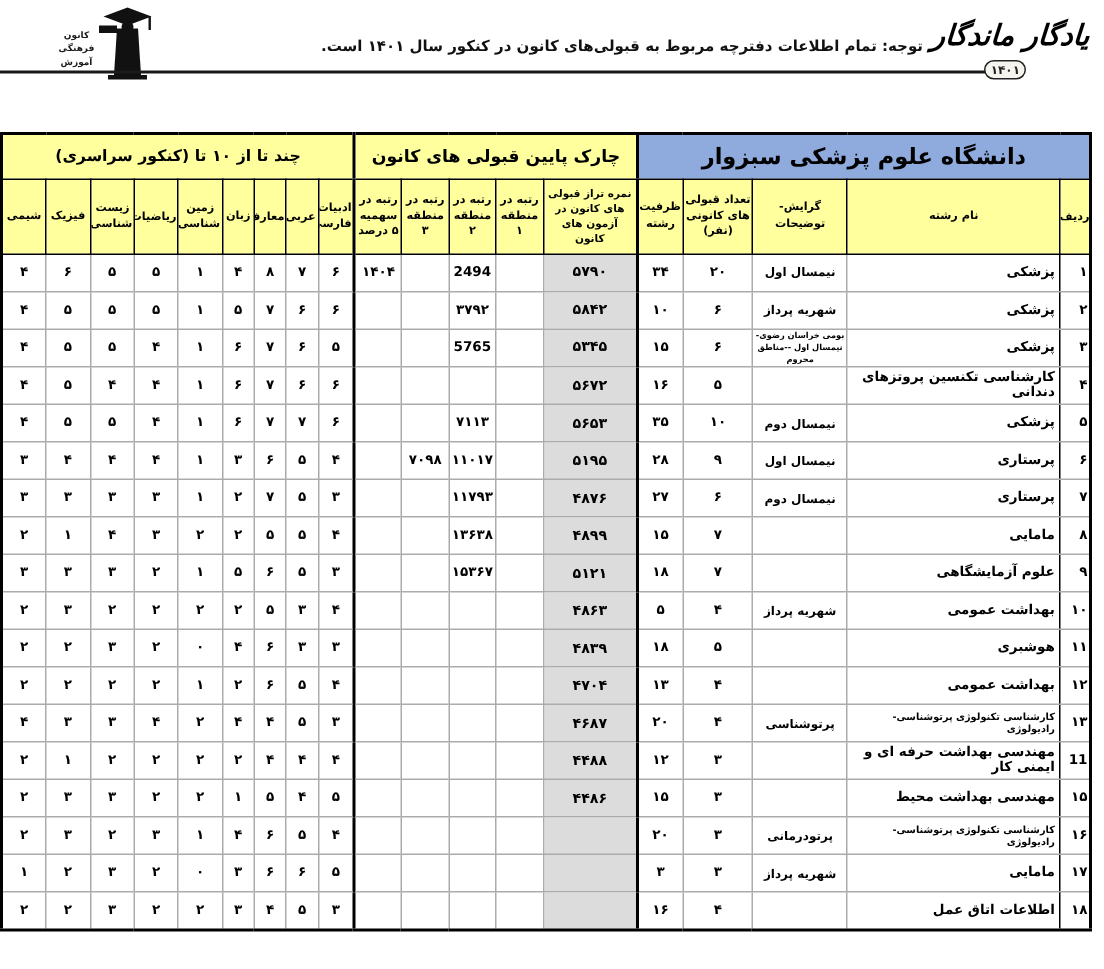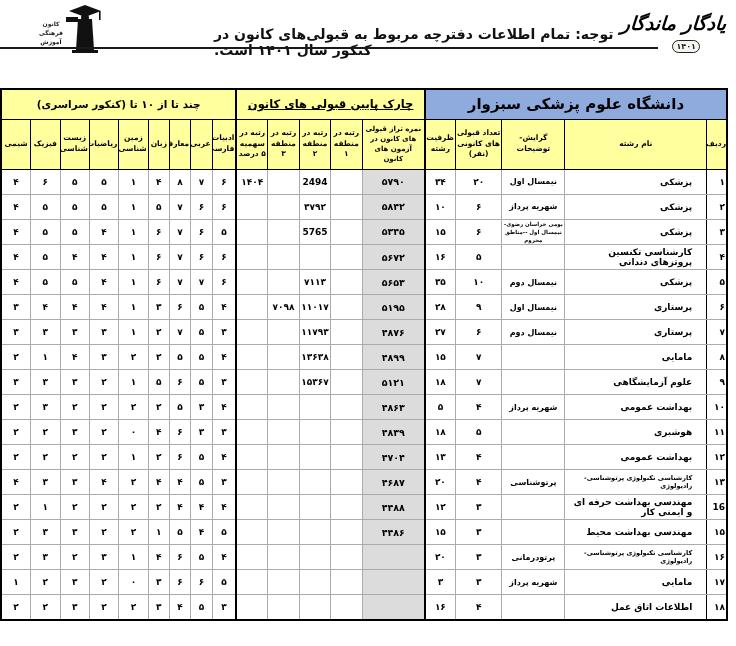--- a/index.html
+++ b/index.html
@@ -7,56 +7,56 @@
               font-family:"DejaVu Sans", sans-serif; }
   .page { position:relative; width:736px; height:646px; background:#fff; }
 
   
   .band { position:relative; width:736px; height:88px; }
   .brand-logo { position:absolute; left:36px; top:4px; width:66px; height:52px; display:flex; }
   .logo-lines { width:30px; padding-top:16px; display:flex; flex-direction:column; gap:2px; }
   .logo-line { font-size:6px; font-weight:bold; color:#1a1a1a; text-align:center; line-height:1.2; }
   .logo-fig { width:36px; height:52px; }
   .notice { position:absolute; right:102px; top:26px; width:420px; text-align:left;
-            font-size:14px; font-weight:bold; color:#111; direction:rtl; }
+            font-size:10px; font-weight:bold; color:#111; direction:rtl; }
   .wordmark { position:absolute; right:10px; top:12px; font-family:"DejaVu Serif", serif;
               font-style:italic; font-weight:bold; font-size:19px; color:#000; direction:rtl;
               transform:skewX(-4deg); white-space:nowrap; }
-  .year-badge { position:absolute; right:36px; top:40px; min-width:22px; height:13px;
+  .year-badge { position:absolute; right:52px; top:40px; min-width:22px; height:13px;
                 border:1.5px solid #222; border-radius:7px; background:#f6f4ef;
                 font-size:8px; font-weight:bold; color:#222; text-align:center;
                 line-height:11px; padding:0 3px; z-index:2; }
   .header-rule { position:absolute; left:0; top:47px; width:658px; height:2px; background:#1a1a1a; }
 
   
   table.tbl { direction:rtl; border-collapse:collapse; table-layout:fixed;
               width:728px; margin-right:4px; border:2px solid #000; }
   .tbl th, .tbl td { overflow:hidden; color:#000; }
 
   col.c-radif{width:20px} col.c-name{width:140px} col.c-gerayesh{width:62px}
   col.c-qabuli{width:46px} col.c-zarfiat{width:30px} col.c-taraz{width:62px}
   col.c-rank1,col.c-rank2,col.c-rank3,col.c-rank5{width:31px}
   col.c-adabiat{width:24px} col.c-arabi,col.c-maaref,col.c-zaban{width:21px}
   col.c-zamin,col.c-riazi,col.c-zist,col.c-fizik,col.c-shimi{width:29px}
 
   tr.group-row th { height:30px; border:1.5px solid #000; font-weight:bold; 
                     vertical-align:middle; }
   th.g-univ  { background:var(--univ-bg); font-size:15px; }
-  th.g-quart { background:var(--head-bg); font-size:11.5px;text-decoration:underline; }
+  th.g-quart { background:var(--head-bg); font-size:11.5px; }
   th.g-subj  { background:var(--head-bg); font-size:10.5px; }
 
   tr.col-row th { height:50px; background:var(--head-bg); border:1px solid #000;
                   font-size:7.5px; font-weight:bold; text-align:center; vertical-align:middle;
                   line-height:1.45; padding:1px; }
   tr.col-row th.c-taraz { font-size:7px; }
   tr.col-row th { border-bottom:1.5px solid #000; }
 
   tbody td { height:25px; border:1px solid #ababab; font-size:9px; font-weight:bold;
              text-align:center; vertical-align:middle; background:#fff; padding:0 1px; }
-  tbody td.c-name { text-align:right; padding-right:14px; font-size:9px; }
+  tbody td.c-name { text-align:right; padding-right:3px; font-size:9px; }
   tbody td.c-name.small { font-size:6.5px; }
   tbody td.c-gerayesh { font-size:8px;text-align:center; }
   tbody td.c-gerayesh.tiny { font-size:5.5px; line-height:1.5; }
   tbody td.c-taraz { background:var(--taraz-bg); font-size:9.5px; }
 
   
   .tbl .c-taraz   { border-right:2px solid #000; }
   .tbl .c-adabiat { border-right:2px solid #000; }
   .tbl td.c-radif, .tbl th.c-radif { border-left:1.5px solid #000;text-align:right; }
   tbody tr:last-child td { border-bottom:2px solid #000; }
@@ -406,21 +406,21 @@
           <td class="c-arabi">۵</td>
           <td class="c-maaref">۴</td>
           <td class="c-zaban">۴</td>
           <td class="c-zamin">۲</td>
           <td class="c-riazi">۴</td>
           <td class="c-zist">۳</td>
           <td class="c-fizik">۳</td>
           <td class="c-shimi">۴</td>
         </tr>
         <tr>
-          <td class="c-radif">16</td>
+          <td class="c-radif">11</td>
           <td class="c-name">مهندسی بهداشت حرفه ای و ایمنی کار</td>
           <td class="c-gerayesh"></td>
           <td class="c-qabuli">۳</td>
           <td class="c-zarfiat">۱۲</td>
           <td class="c-taraz">۴۴۸۸</td>
           <td class="c-rank1"></td>
           <td class="c-rank2"></td>
           <td class="c-rank3"></td>
           <td class="c-rank5"></td>
           <td class="c-adabiat">۴</td>

